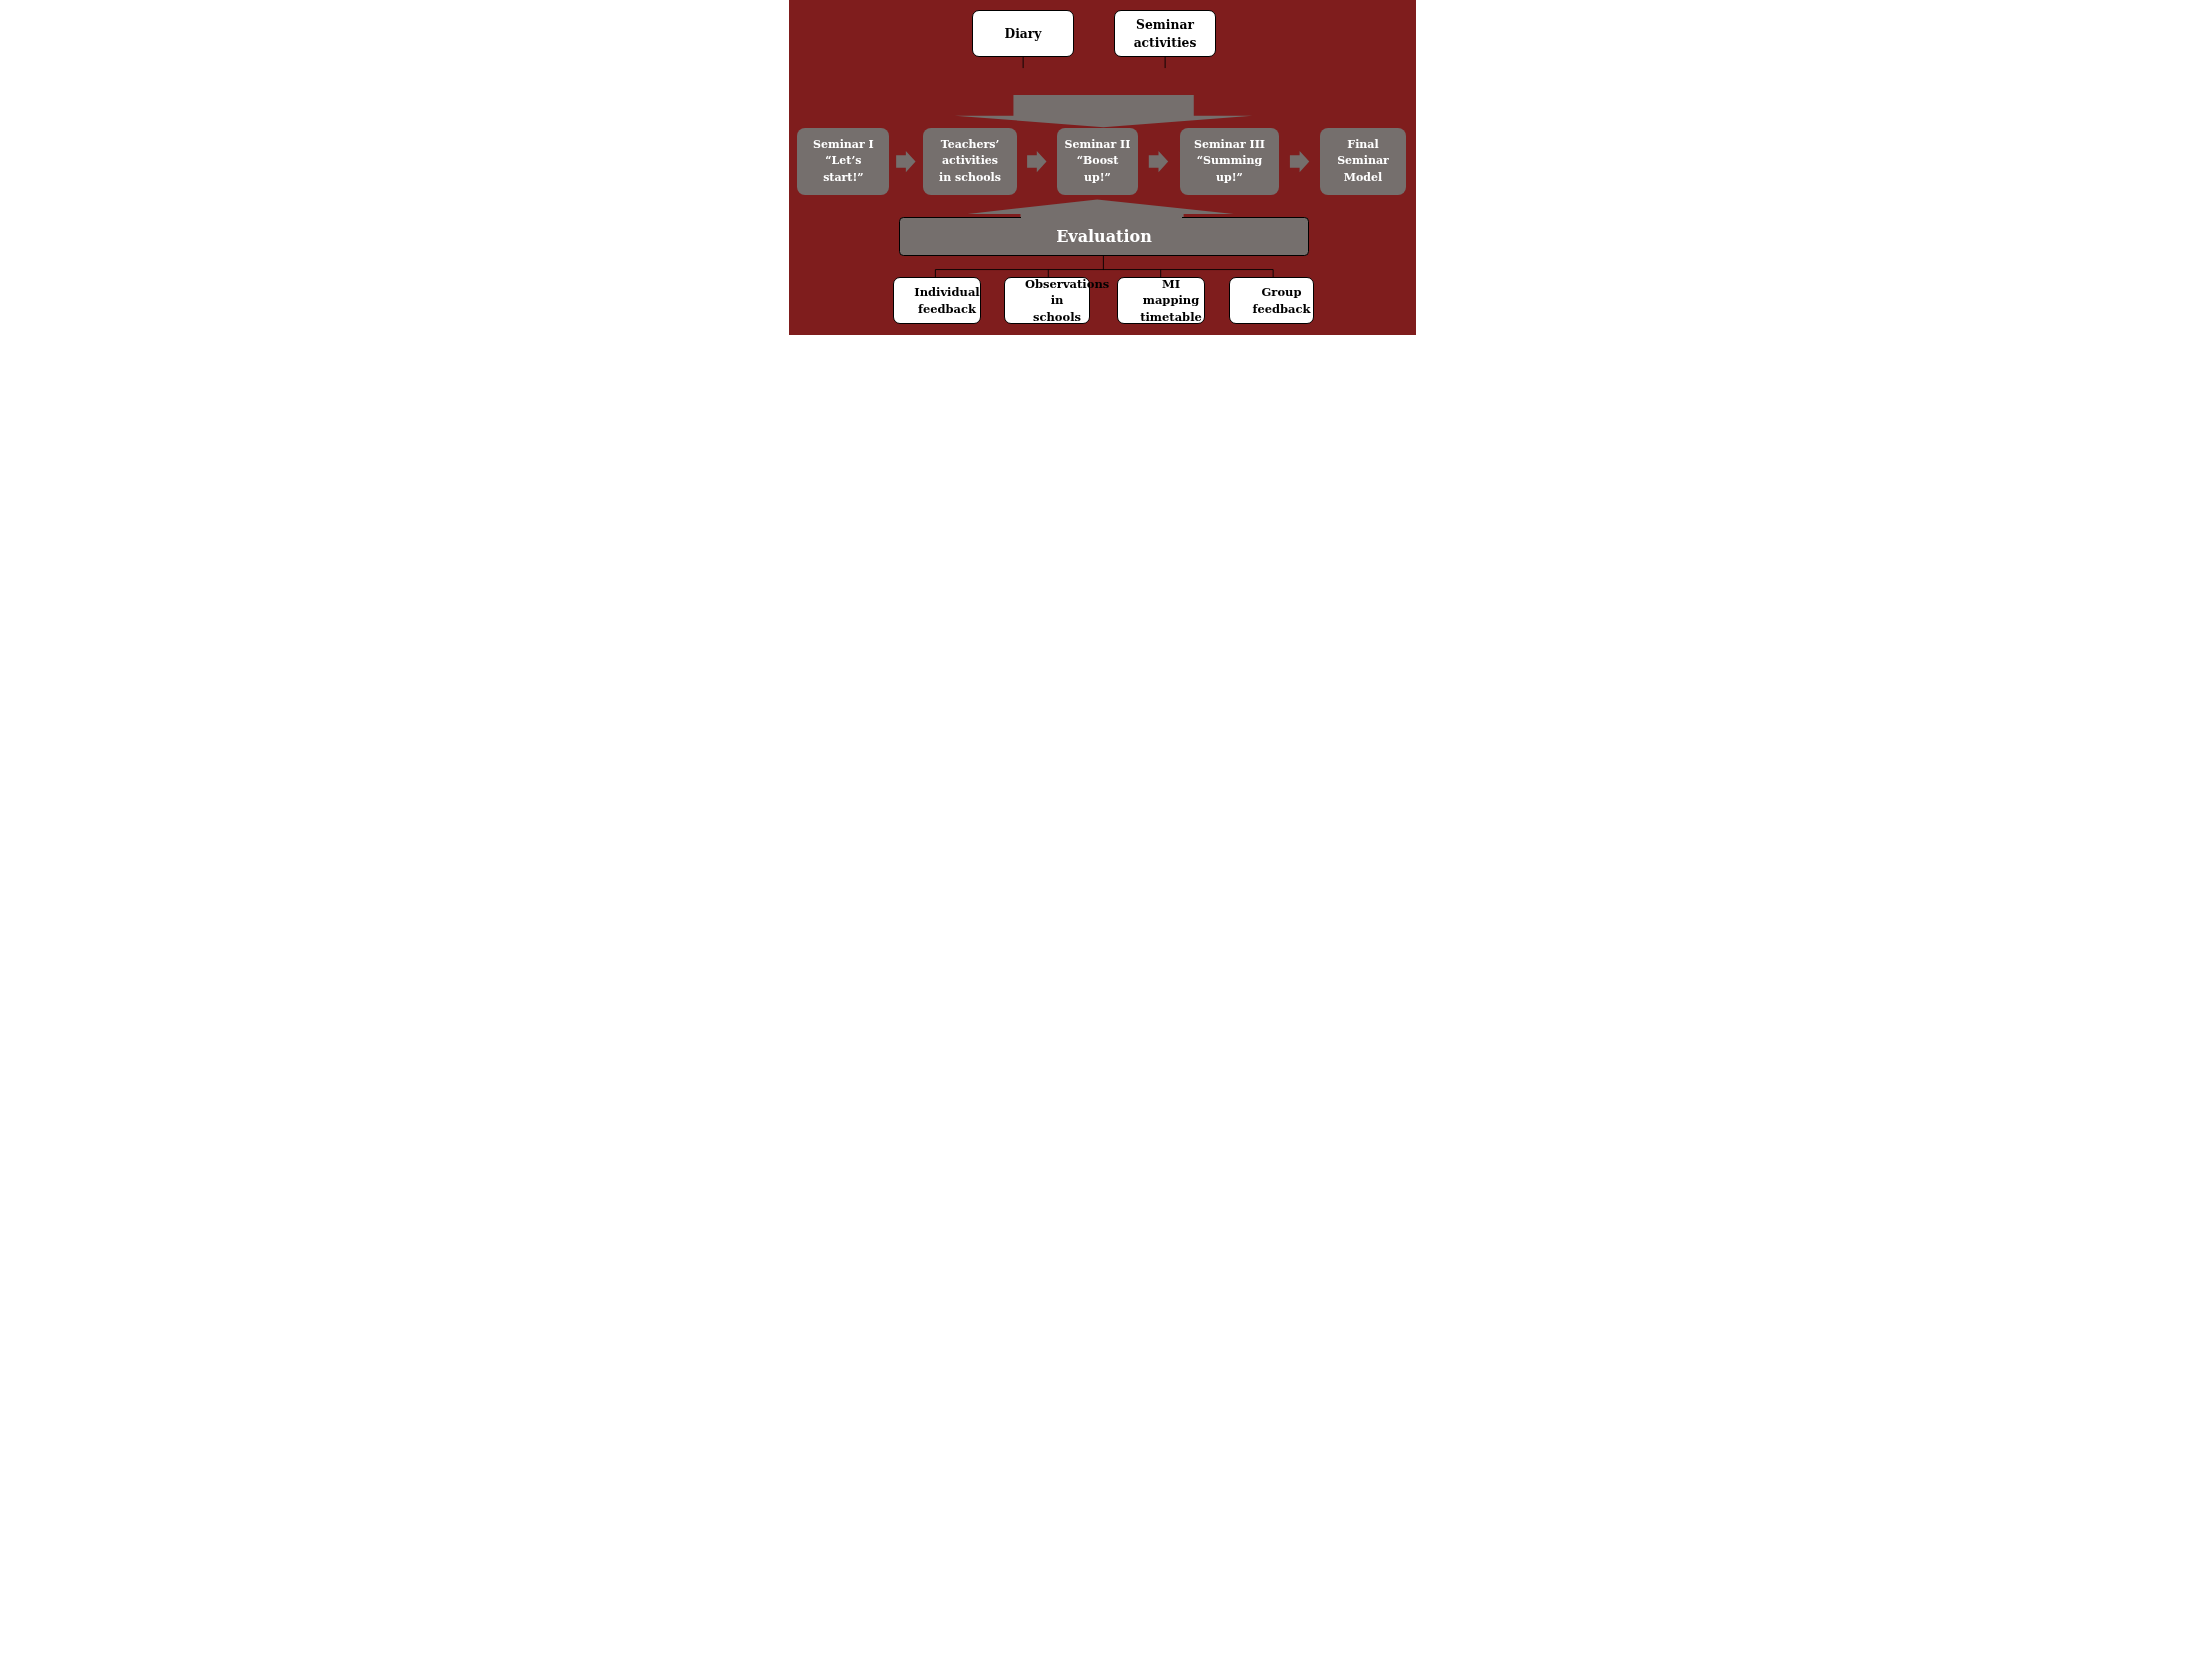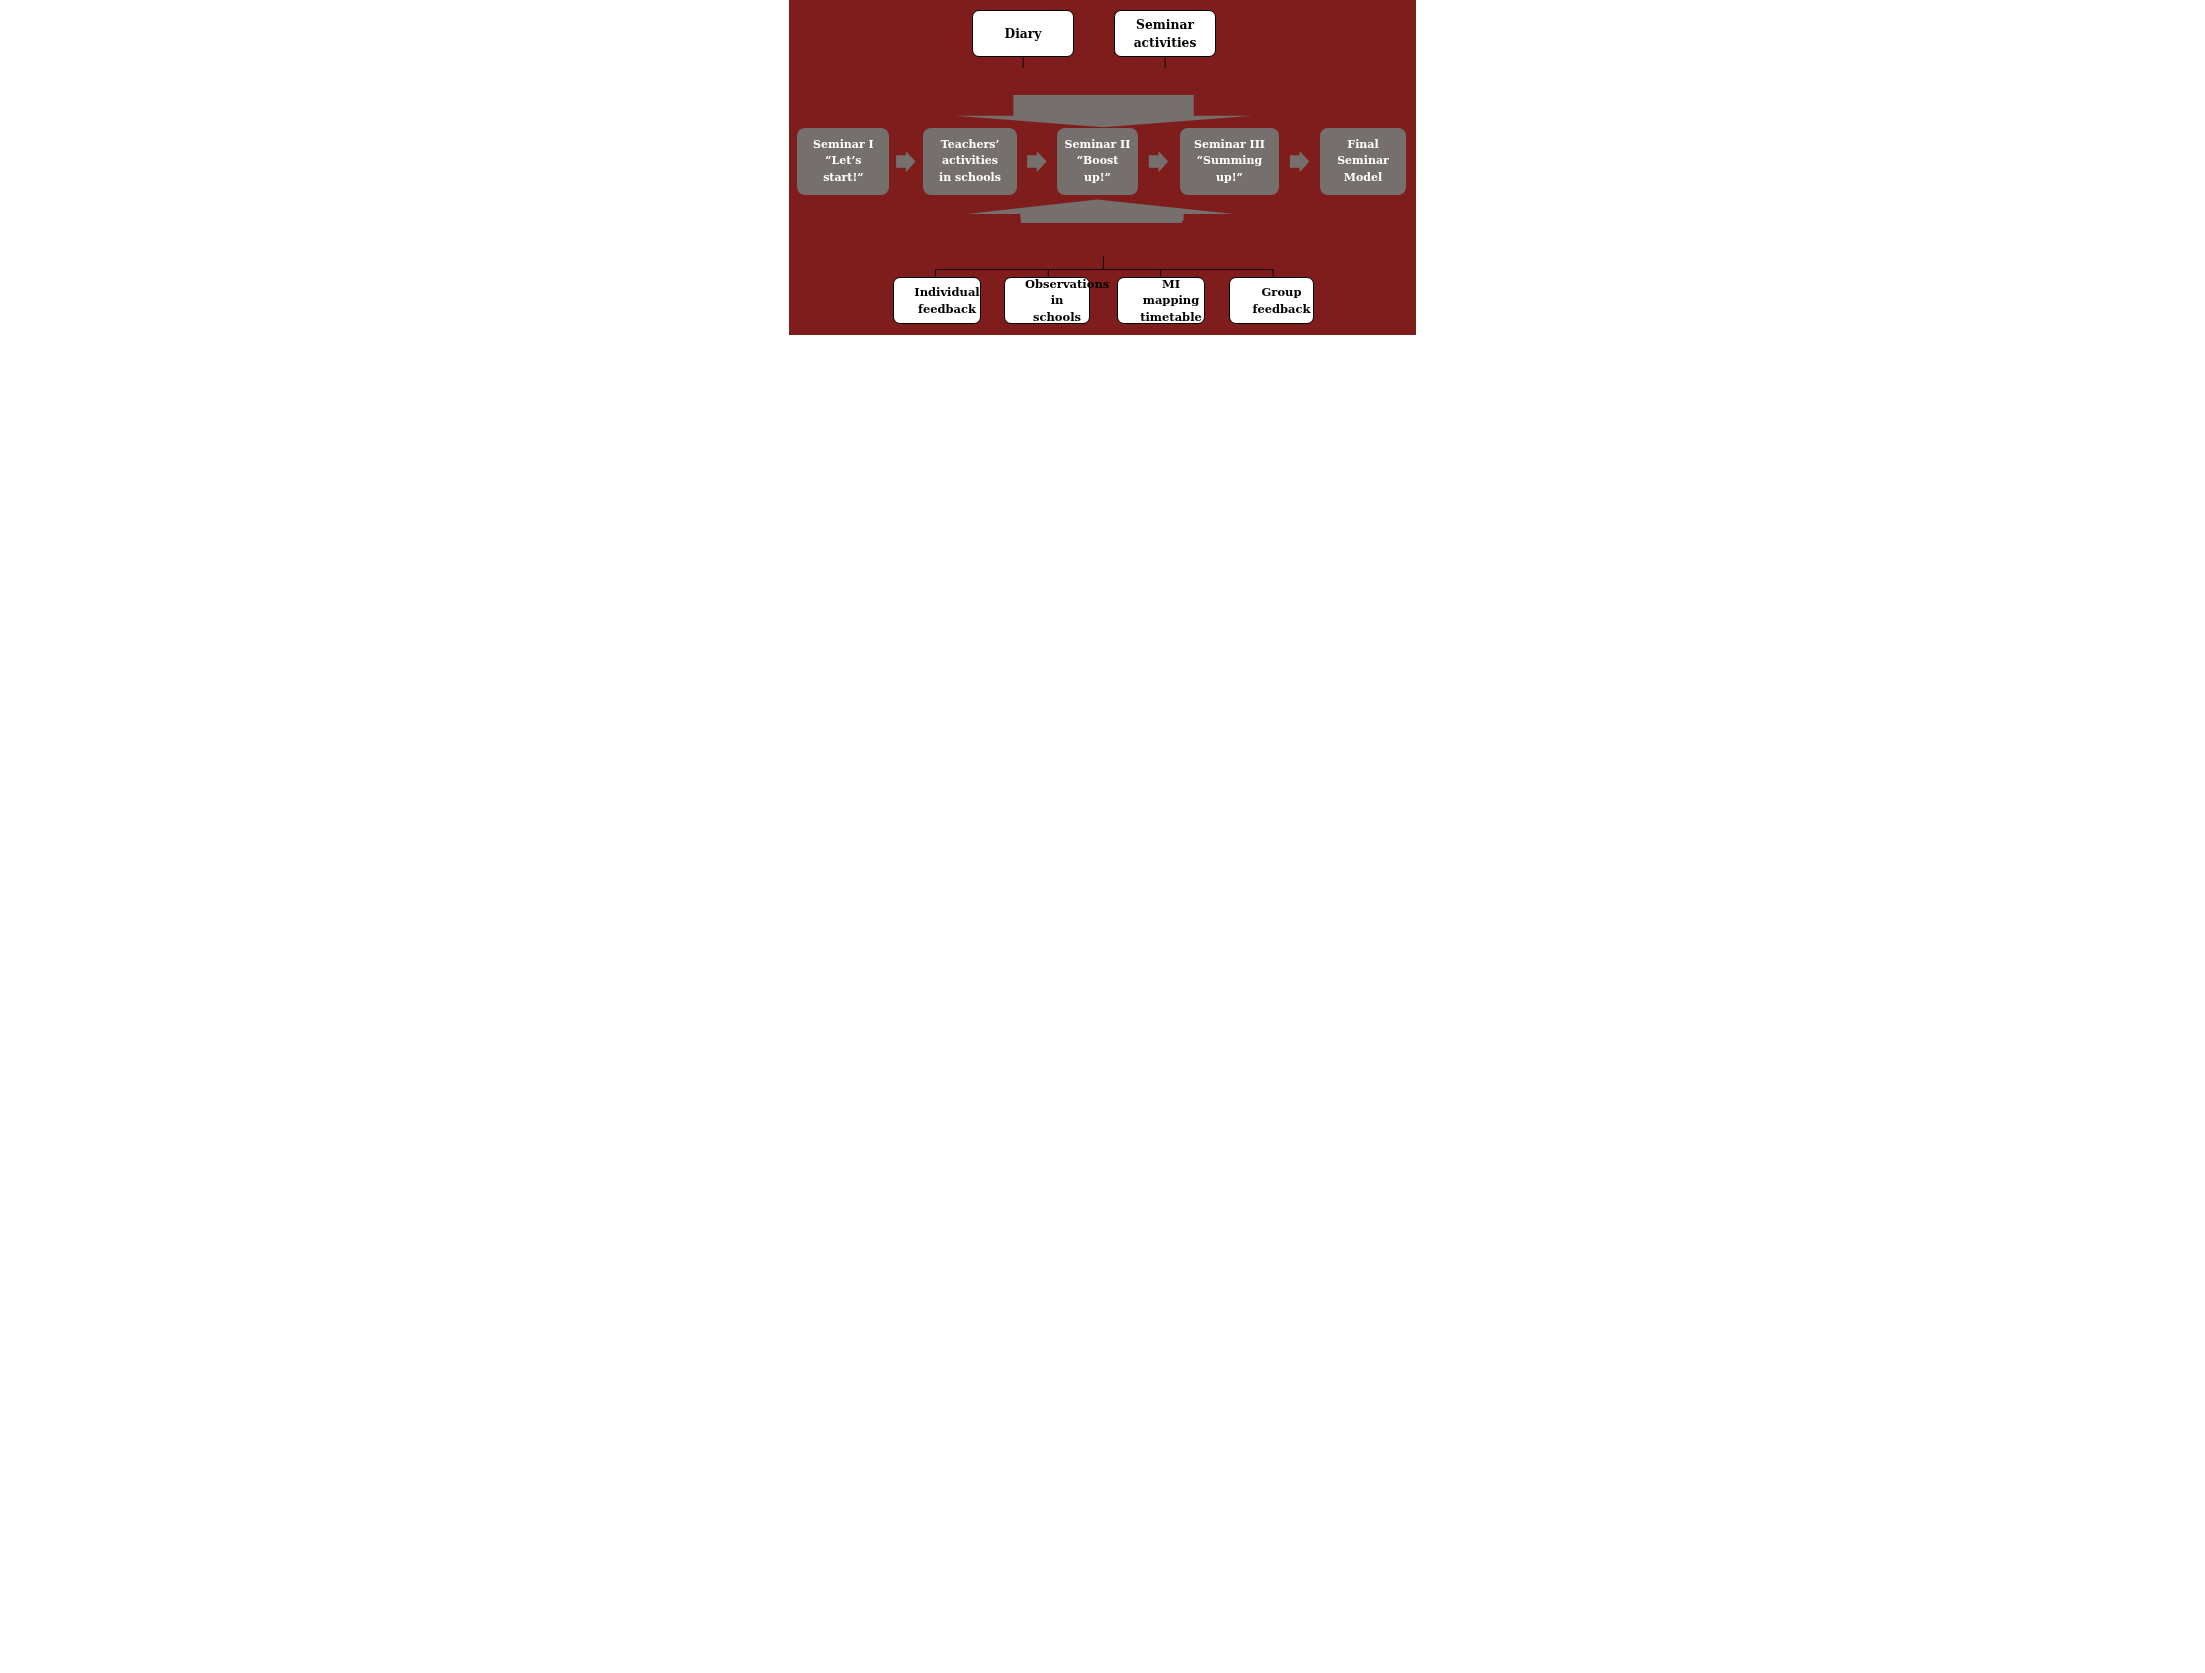--- a/index.html
+++ b/index.html
@@ -133,20 +133,23 @@
     <span class="lines">Seminar III
 “Summing
 up!”</span>
   </div>
   <div class="node gray-box step" id="step-5">
     <span class="lines">Final
 Seminar
 Model</span>
   </div>
 
+  <div class="node bar bar-bordered" id="evaluation-bar">
+    <span class="lines">Evaluation</span>
+  </div>
   <div id="up-arrow-stem-patch"></div>
 
   <div class="node white-box method" id="method-1">
     <span class="lines">Individual
 feedback</span>
   </div>
   <div class="node white-box method" id="method-2">
     <span class="lines">Observations
 in schools</span>
   </div>

